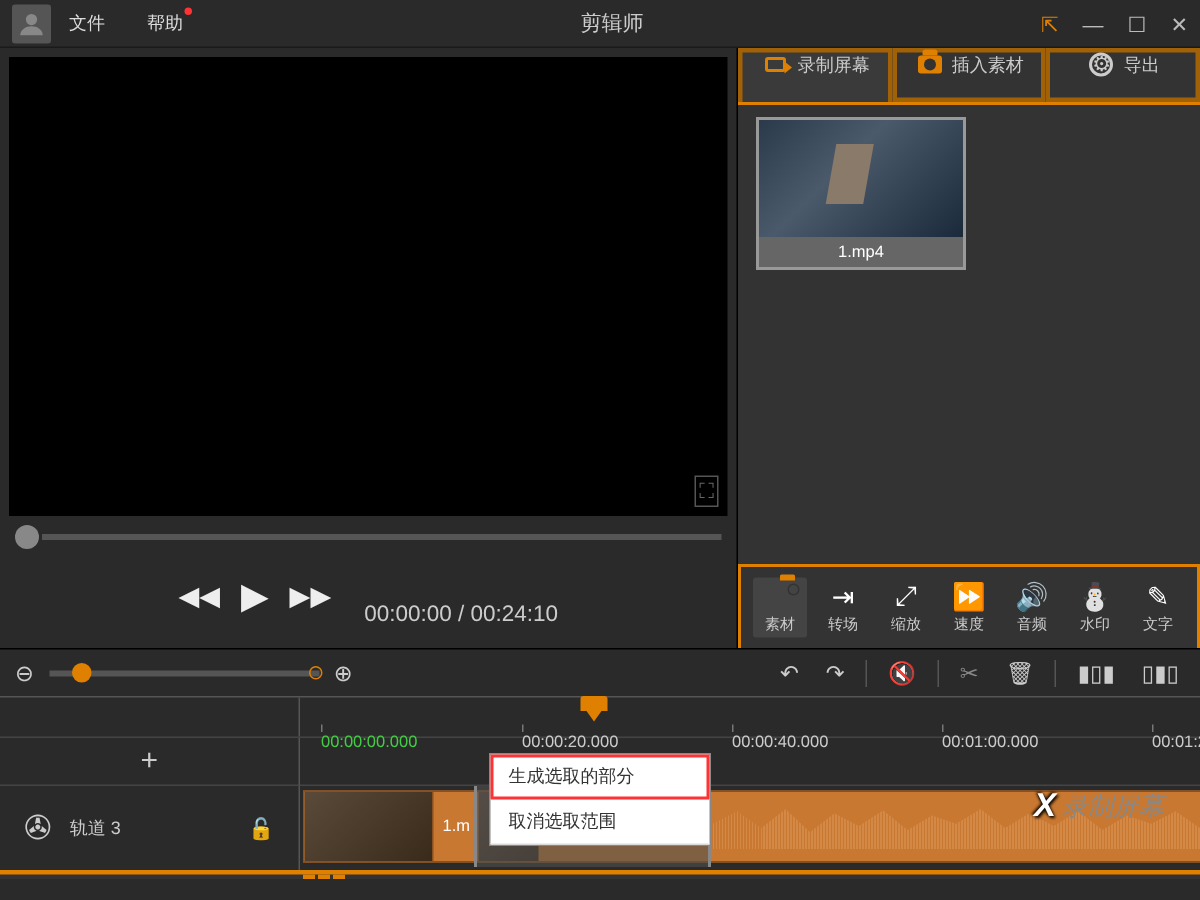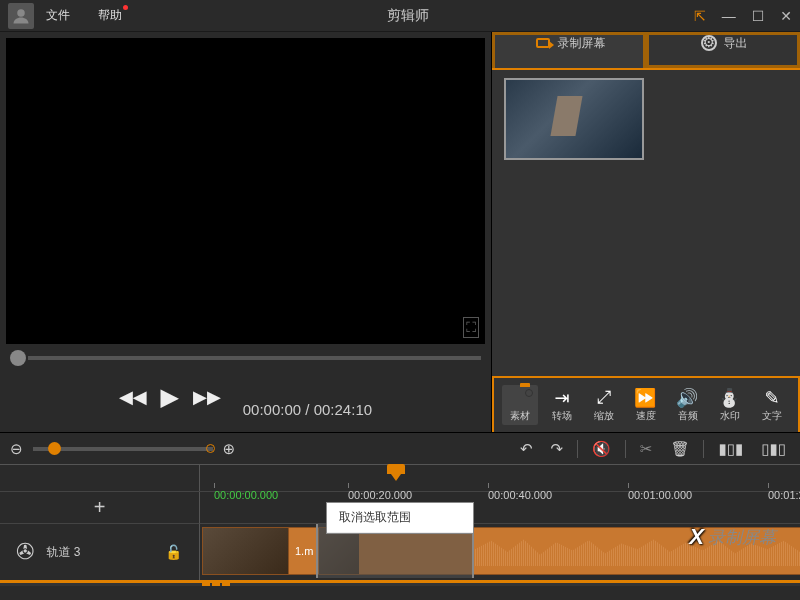--- a/index.html
+++ b/index.html
@@ -148,28 +148,35 @@
   <div class="right-panel">
     <div class="tabs">
       <div class="tab active">
         <span class="tab-icon">
             <span class="rec-ico"></span>
           </span>
         <span>录制屏幕</span>
       </div>
       <div class="tab">
         <span class="tab-icon">
+            <span class="cam-ico"></span>
+          </span>
+        <span>插入素材</span>
+      </div>
+      <div class="tab">
+        <span class="tab-icon">
             <span class="reel-ico"></span>
           </span>
         <span>导出</span>
       </div>
     </div>
     <div class="assets">
       <div class="thumb">
         <div class="thumb-img"></div>
+        <div class="thumb-label">1.mp4</div>
       </div>
     </div>
     <div class="tool-row">
       <div class="tool active">
         <span class="ico"><span class="folder-ico"><span class="folder-ctr"></span></span></span>
         <span>素材</span>
       </div>
       <div class="tool"><span class="ico">⇥</span><span>转场</span></div>
       <div class="tool"><span class="ico">⤢</span><span>缩放</span></div>
       <div class="tool"><span class="ico">⏩</span><span>速度</span></div>
@@ -237,19 +244,20 @@
   <div class="bottom-edge">
       <div class="dot-row">
         <span></span>
         <span></span>
         <span></span>
       </div>
     </div>
 </div>
 
 <div class="context-menu">
+  <div class="ctx-item hl">生成选取的部分</div>
   <div class="ctx-item">取消选取范围</div>
 </div>
 
 <div class="watermark">
   <span class="x">X</span>
     <span>录制屏幕</span>
 </div>
 
 </body></html>

